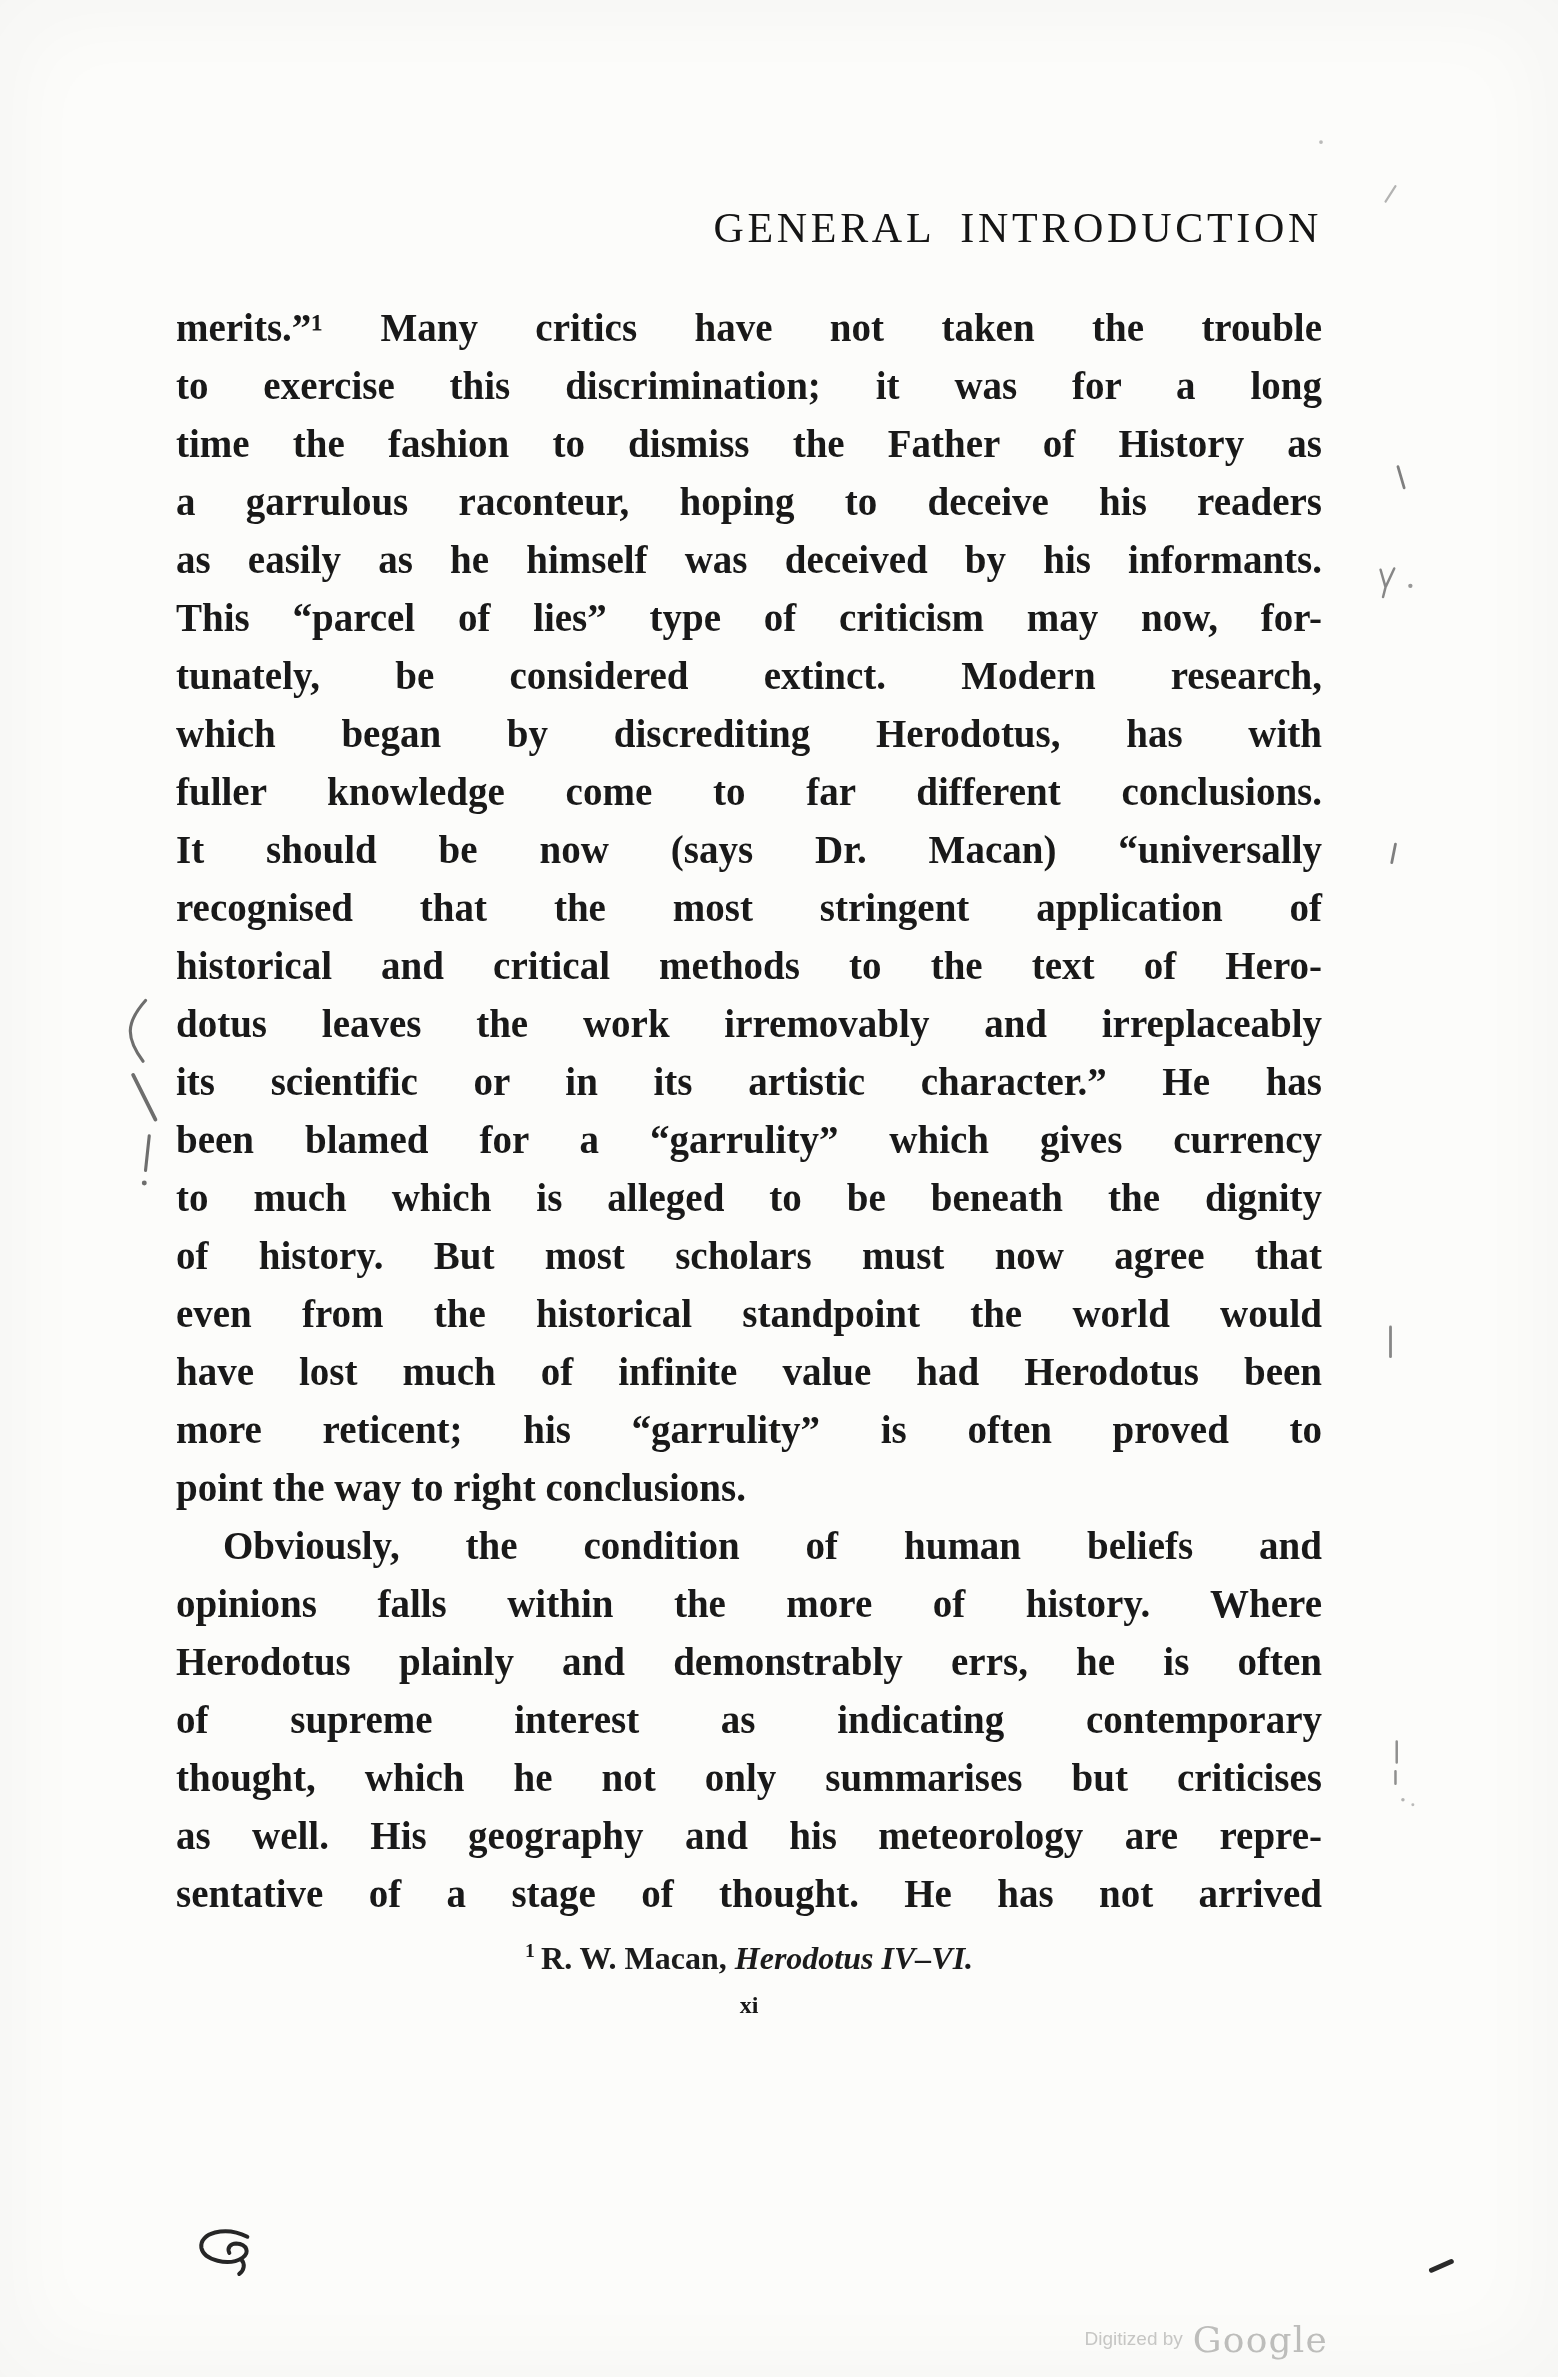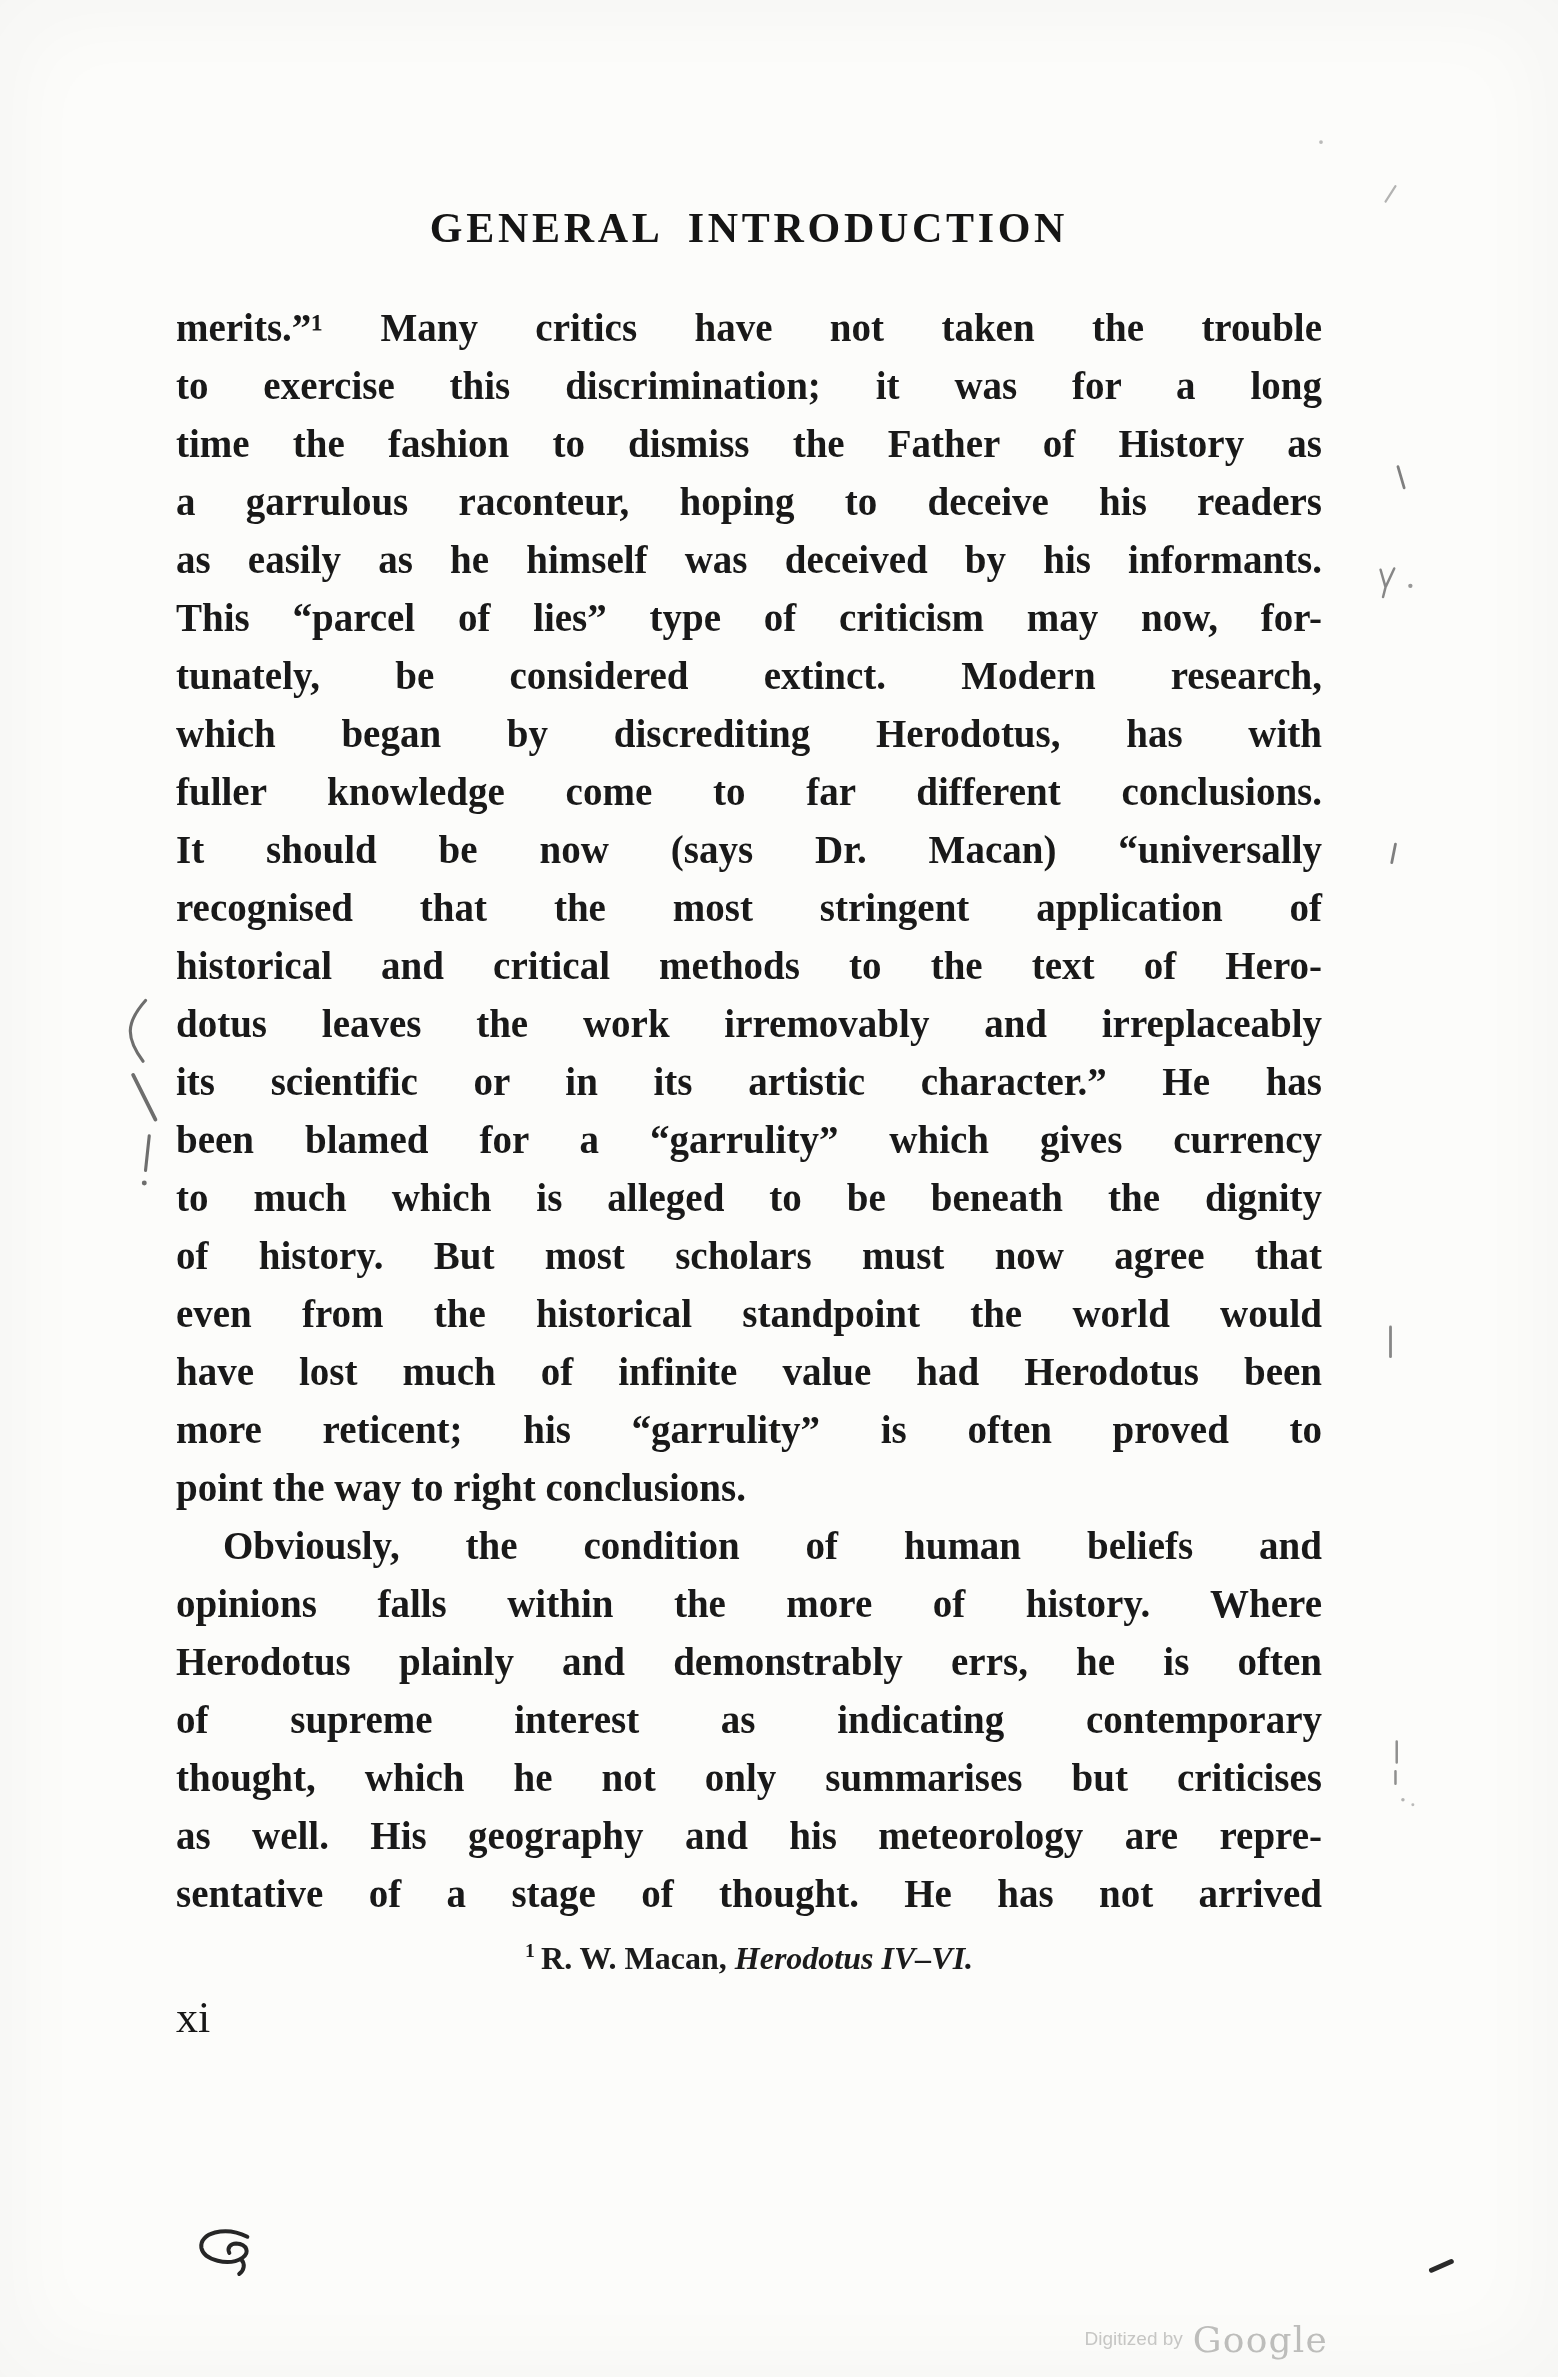--- a/index.html
+++ b/index.html
@@ -18,23 +18,23 @@
     color: #1b1b1b;
   }
   .textblock {
     position: absolute;
     left: 176px;
     top: 204px;
     width: 1146px;
   }
   .title {
     margin: 0 0 47px 0;
-    text-align: center;
+    text-align: right;
     font-size: 42px;
-    font-weight: 700;
+    font-weight: 400;
     letter-spacing: 3.7px;
     word-spacing: 12.4px;
     color: #151515;
   }
   .para {
     font-size: 39px;
     font-weight: 700;
     line-height: 58px;
     color: #191919;
   }
@@ -57,23 +57,23 @@
     color: #1c1c1c;
   }
   .footnote sup {
     font-size: 0.62em;
     margin-right: 6.2px;
   }
   .footnote i {
   }
   .pagenum {
     margin-top: 15px;
-    text-align: left;
-    font-size: 44px;
-    font-weight: 400;
+    text-align: center;
+    font-size: 24px;
+    font-weight: 700;
     color: #171717;
   }
   .marks-svg {
     position: absolute;
     left: 0;
     top: 0;
     pointer-events: none;
   }
   .watermark {
     position: absolute;

